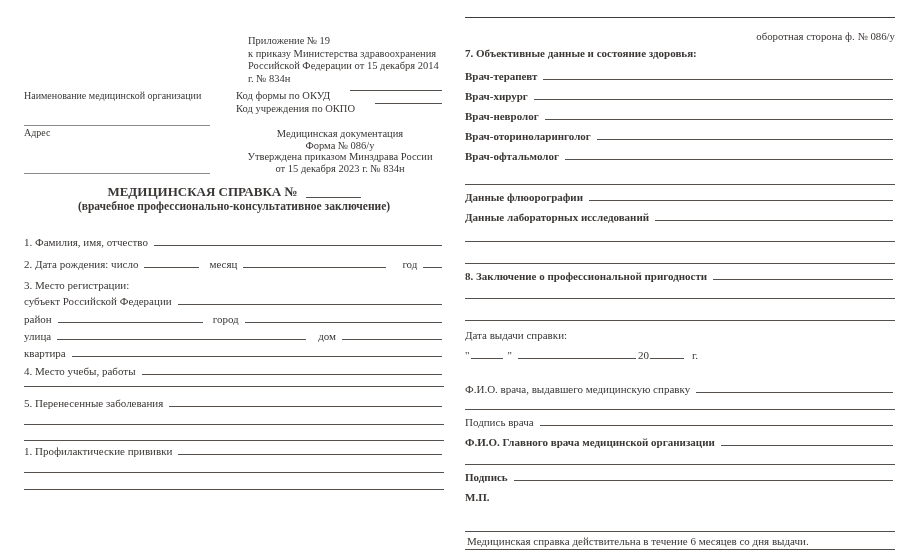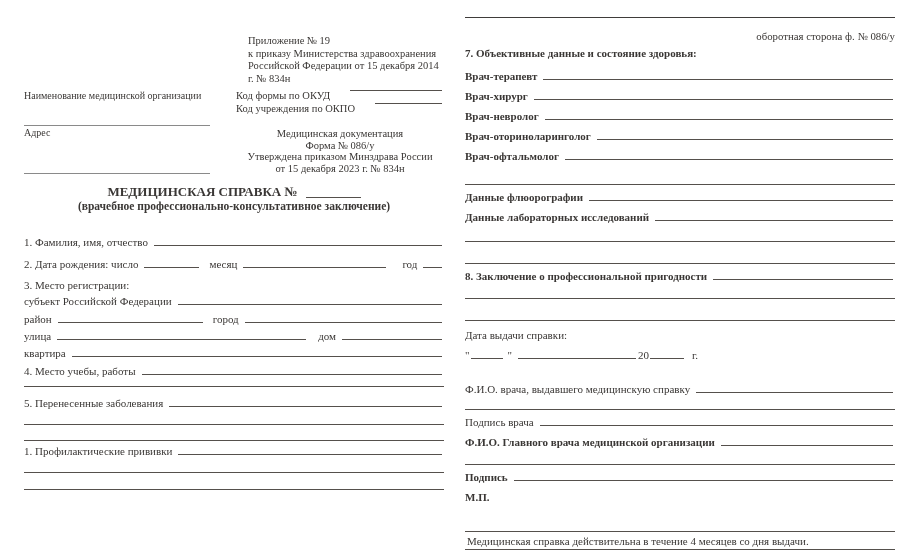--- a/index.html
+++ b/index.html
@@ -240,16 +240,16 @@
     </div>
     <div class="hr" style="margin-top:14px;"></div>
 
     <div class="row rr">
       <span class="lbl b">Подпись</span>
       <span class="fill"></span>
     </div>
 
     <div class="plain-line b" style="margin-top:6px;">М.П.</div>
 
-    <div class="validity">Медицинская справка действительна в течение 4 месяцев со дня выдачи.</div>
+    <div class="validity">Медицинская справка действительна в течение 6 месяцев со дня выдачи.</div>
 
   </div>
 </div>
 
 </body></html>

